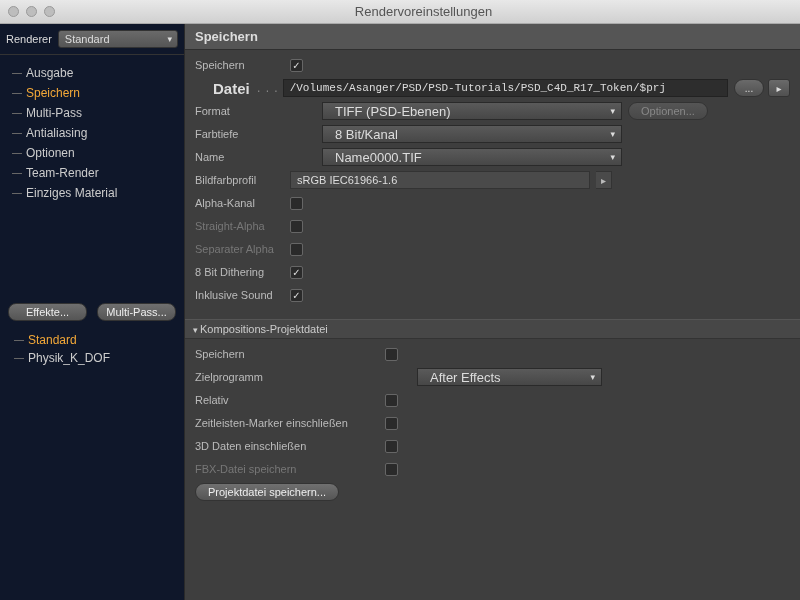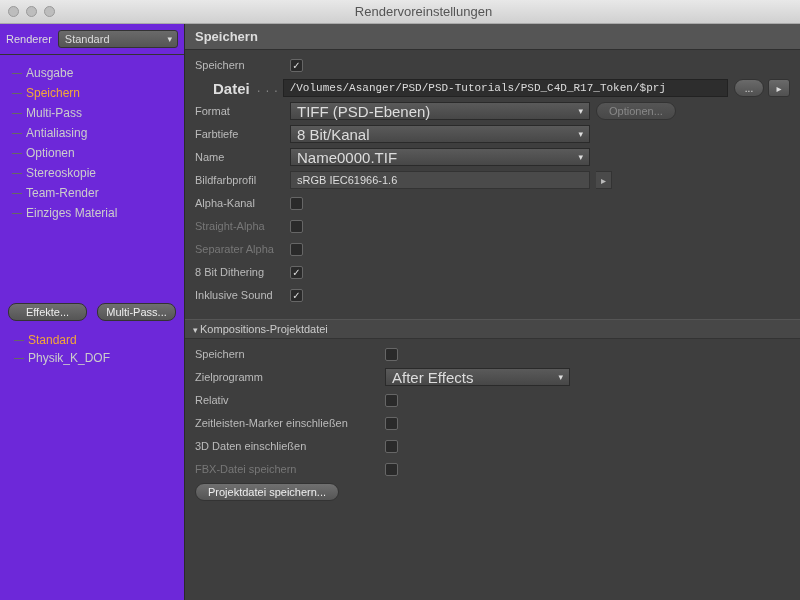--- a/index.html
+++ b/index.html
@@ -5,21 +5,21 @@
 * { margin: 0; padding: 0; box-sizing: border-box; font-family: "Helvetica Neue", Arial, sans-serif; }
 body { width: 800px; height: 600px; background: #3a3a3a; overflow: hidden; font-size: 12px; color: #bbb; }
 
 .titlebar { height: 24px; background: linear-gradient(#e8e8e8, #d0d0d0); display: flex; align-items: center; padding: 0 8px; border-bottom: 1px solid #aaa; }
 .traffic { display: flex; gap: 7px; }
 .dot { width: 11px; height: 11px; border-radius: 50%; background: #bdbdbd; border: 1px solid #9a9a9a; }
 .title { flex: 1; text-align: center; color: #555; font-size: 13px; }
 
 .content { display: flex; height: 576px; }
 
-.sidebar { width: 185px; background: #6d28d9; display: flex; flex-direction: column; border-right: 1px solid #2a2a2a; }
+.sidebar { width: 185px; background: #0f172a; display: flex; flex-direction: column; border-right: 1px solid #2a2a2a; }
 .sb-top { padding: 6px 6px; display: flex; align-items: center; gap: 6px; border-bottom: 1px solid #333; }
 .sb-top label { font-size: 11px; color: #ddd; }
 .dropdown { flex: 1; height: 18px; background: linear-gradient(#6a6a6a,#555); border: 1px solid #333; border-radius: 3px; display: flex; align-items: center; padding: 0 6px; font-size: 11px; color: #ddd; position: relative; }
 .dropdown::after { content: "▾"; position: absolute; right: 5px; font-size: 9px; }
 
 .tree { flex: 1; padding: 8px 0 0 12px; }
 .tree-item { padding: 3px 4px 3px 14px; font-size: 12px; color: #ccc; position: relative; cursor: pointer; }
 .tree-item::before { content: ""; position: absolute; left: 0; top: 50%; width: 10px; height: 1px; background: #666; }
 .tree-item.active { color: #f3a838; }
 
@@ -43,21 +43,21 @@
 .row label.dim { color: #777; }
 .row .val { flex: 1; display: flex; align-items: center; gap: 6px; }
 
 .chk { width: 13px; height: 13px; background: #2a2a2a; border: 1px solid #666; border-radius: 2px; display: inline-flex; align-items: center; justify-content: center; color: #ddd; font-size: 10px; }
 .chk.checked::before { content: "✓"; }
 
 .textin { flex: 1; height: 18px; background: #2d2d2d; border: 1px solid #222; color: #ddd; font-size: 11px; padding: 0 6px; display: flex; align-items: center; overflow: hidden; white-space: nowrap; font-family: Liberation Mono, monospace; }
 .icon-btn { width: 22px; height: 18px; background: linear-gradient(#6a6a6a,#505050); border: 1px solid #333; border-radius: 3px; display: flex; align-items: center; justify-content: center; color: #ddd; font-size: 10px; cursor: pointer; }
 .icon-btn.round { border-radius: 9px; width: 30px; }
 
-.sel { flex: 1; height: 18px; background: linear-gradient(#5a5a5a,#474747); border: 1px solid #2a2a2a; color: #ddd; font-size: 15px; padding: 0 6px; display: flex; align-items: center; position: relative; }
+.sel { flex: 1; height: 18px; background: linear-gradient(#5a5a5a,#474747); border: 1px solid #2a2a2a; color: #ddd; font-size: 13px; padding: 0 12px; display: flex; align-items: center; position: relative; margin-left: 32px; }
 .sel::after { content: "▾"; position: absolute; right: 6px; font-size: 9px; }
 
 .pill-btn { height: 18px; padding: 0 12px; background: linear-gradient(#707070,#555); border: 1px solid #333; border-radius: 9px; font-size: 11px; color: #eee; display: inline-flex; align-items: center; cursor: pointer; }
 .pill-btn.dim { color: #888; background: linear-gradient(#555,#484848); }
 
 .readonly-box { flex: 1; height: 18px; background: #4a4a4a; border: 1px solid #333; color: #ddd; font-size: 11px; padding: 0 6px; display: flex; align-items: center; }
 .arrow-r { width: 16px; height: 18px; background: #4a4a4a; border: 1px solid #333; border-left: none; display: flex; align-items: center; justify-content: center; font-size: 10px; }
 
 .filelabel { width: 40px; color: #ddd; font-size: 15px; font-weight: bold; margin-left: 18px; }
 .filelabel-dots { color: #888; letter-spacing: 1px; padding: 0 4px; }
@@ -84,21 +84,20 @@
       <div class="dropdown">
         <span>Standard</span>
       </div>
     </div>
     <div class="tree">
       <div class="tree-item">Ausgabe</div>
       <div class="tree-item active">Speichern</div>
       <div class="tree-item">Multi-Pass</div>
       <div class="tree-item">Antialiasing</div>
       <div class="tree-item">Optionen</div>
-      <div class="tree-item">Stereoskopie</div>
       <div class="tree-item">Team-Render</div>
       <div class="tree-item">Einziges Material</div>
     </div>
     <div class="sb-buttons">
       <div class="sb-btn">Effekte...</div>
       <div class="sb-btn">Multi-Pass...</div>
     </div>
     <div class="presets">
       <div class="preset-item active">Standard</div>
       <div class="preset-item">Physik_K_DOF</div>

